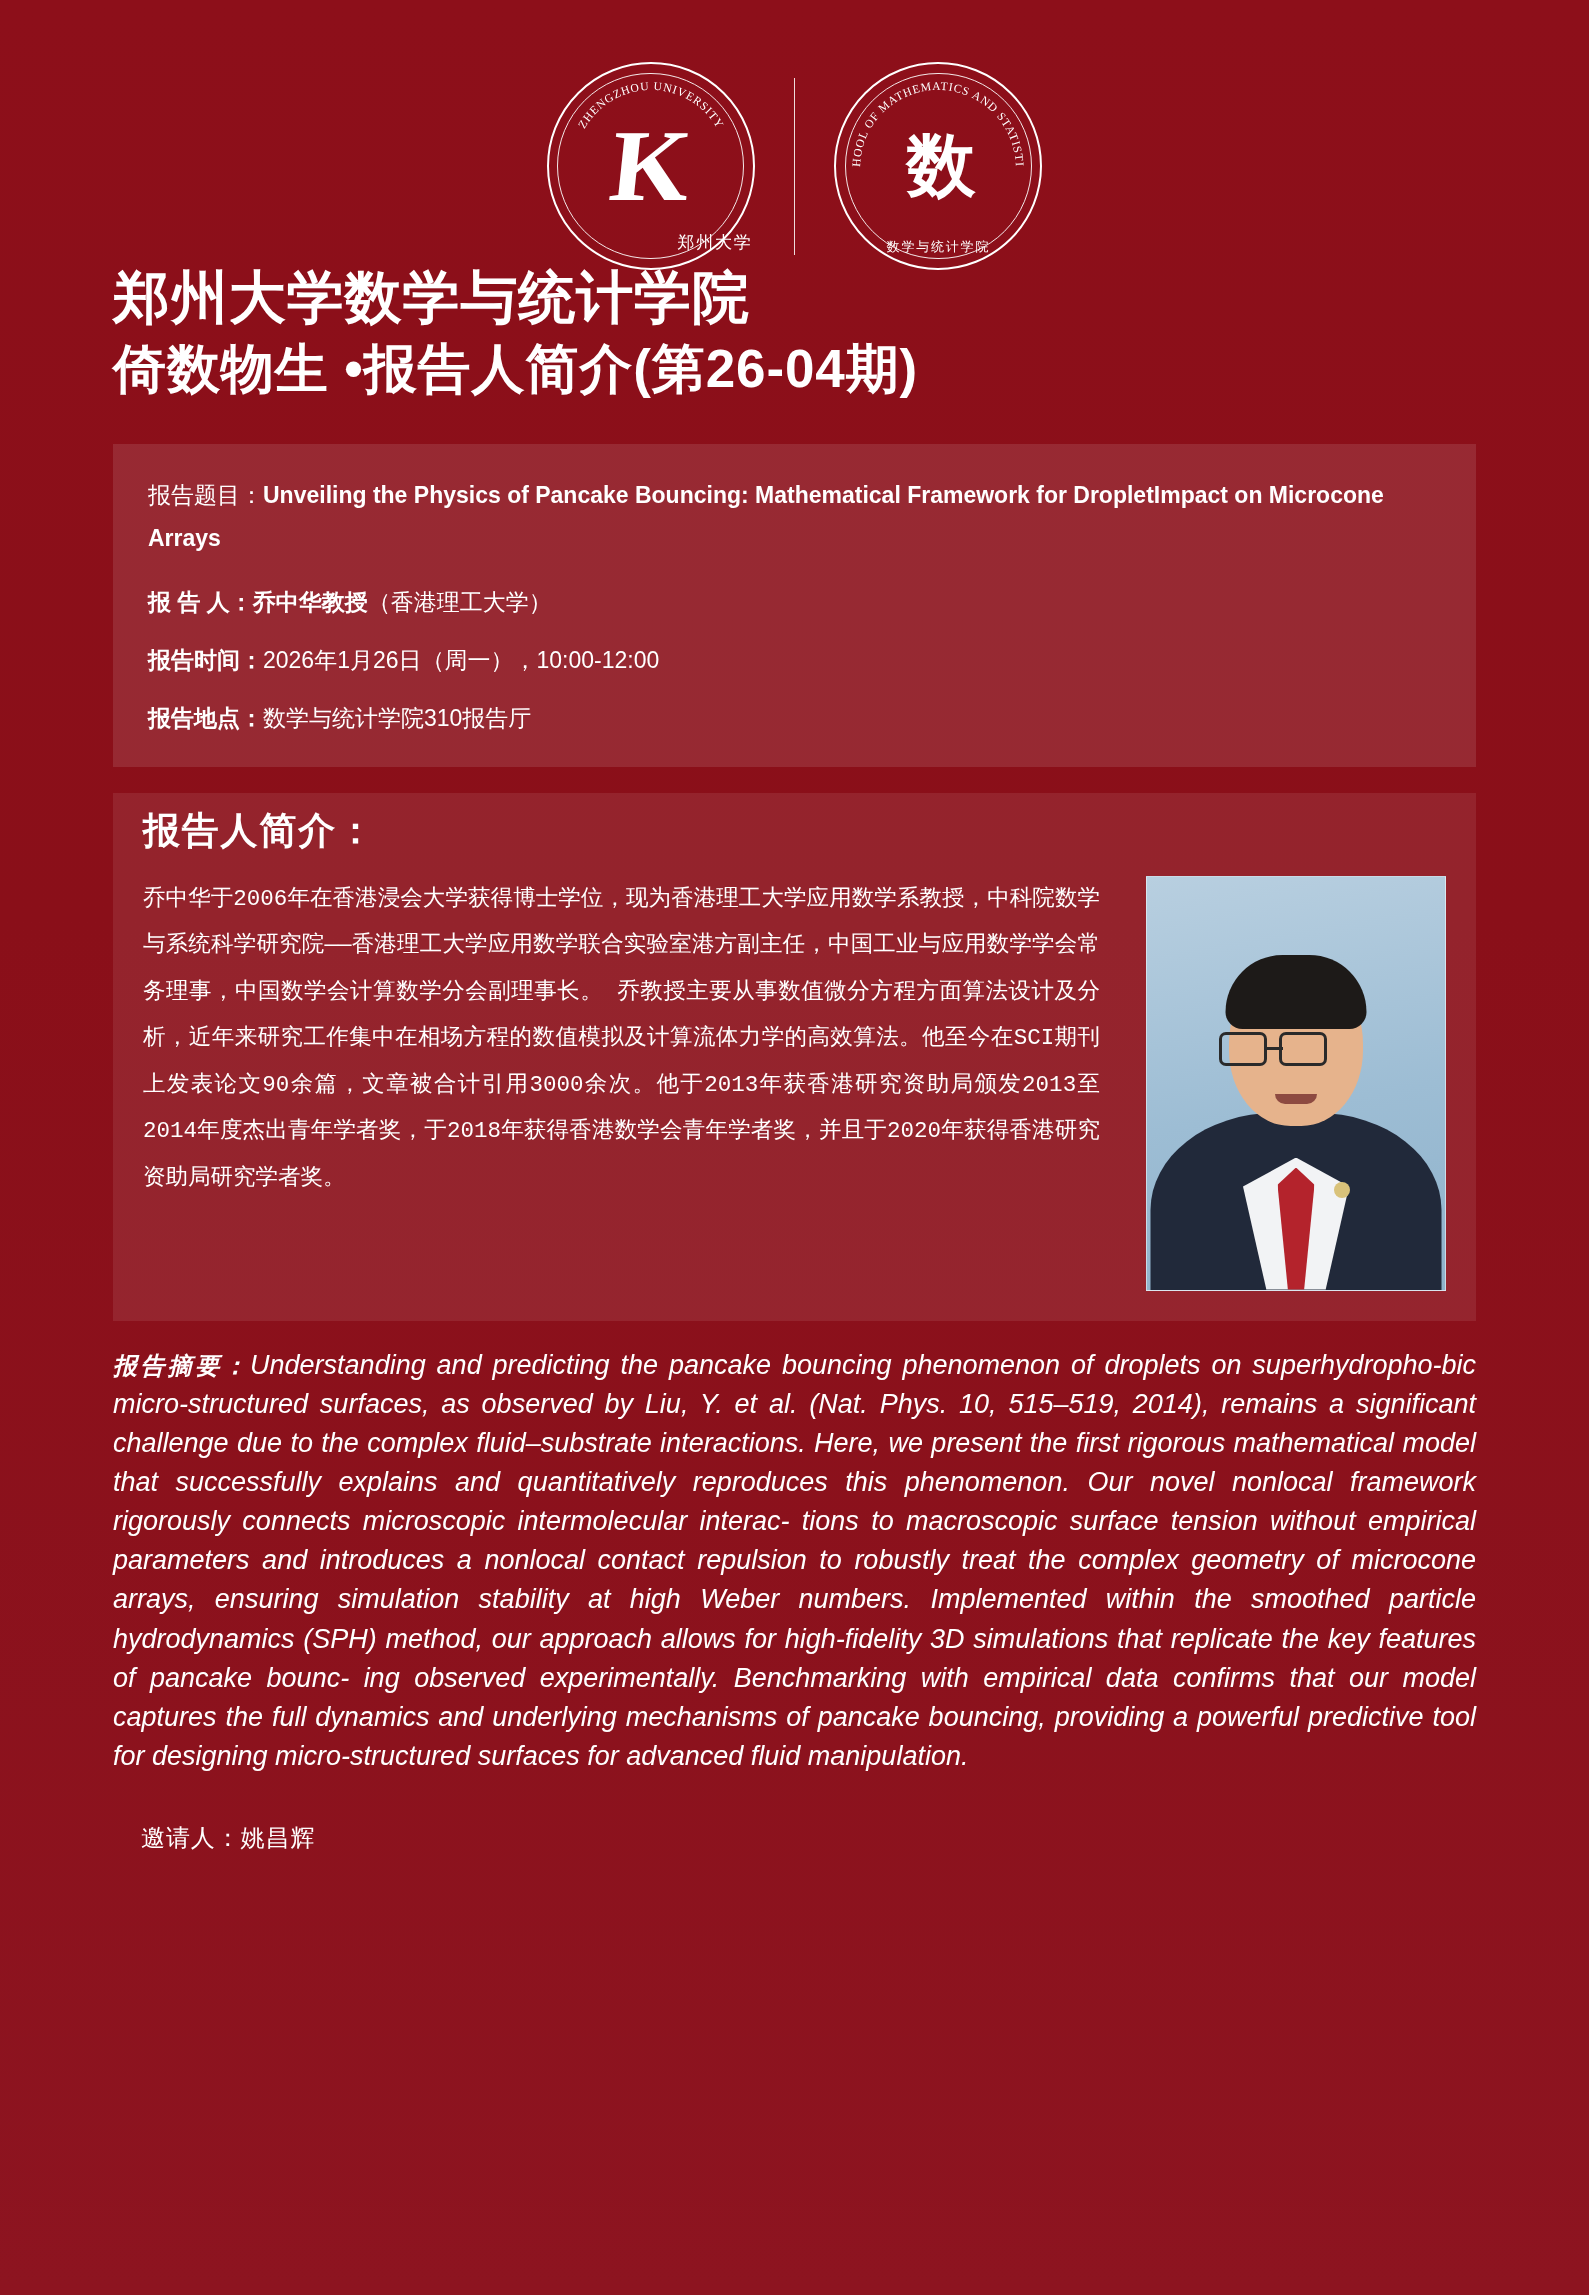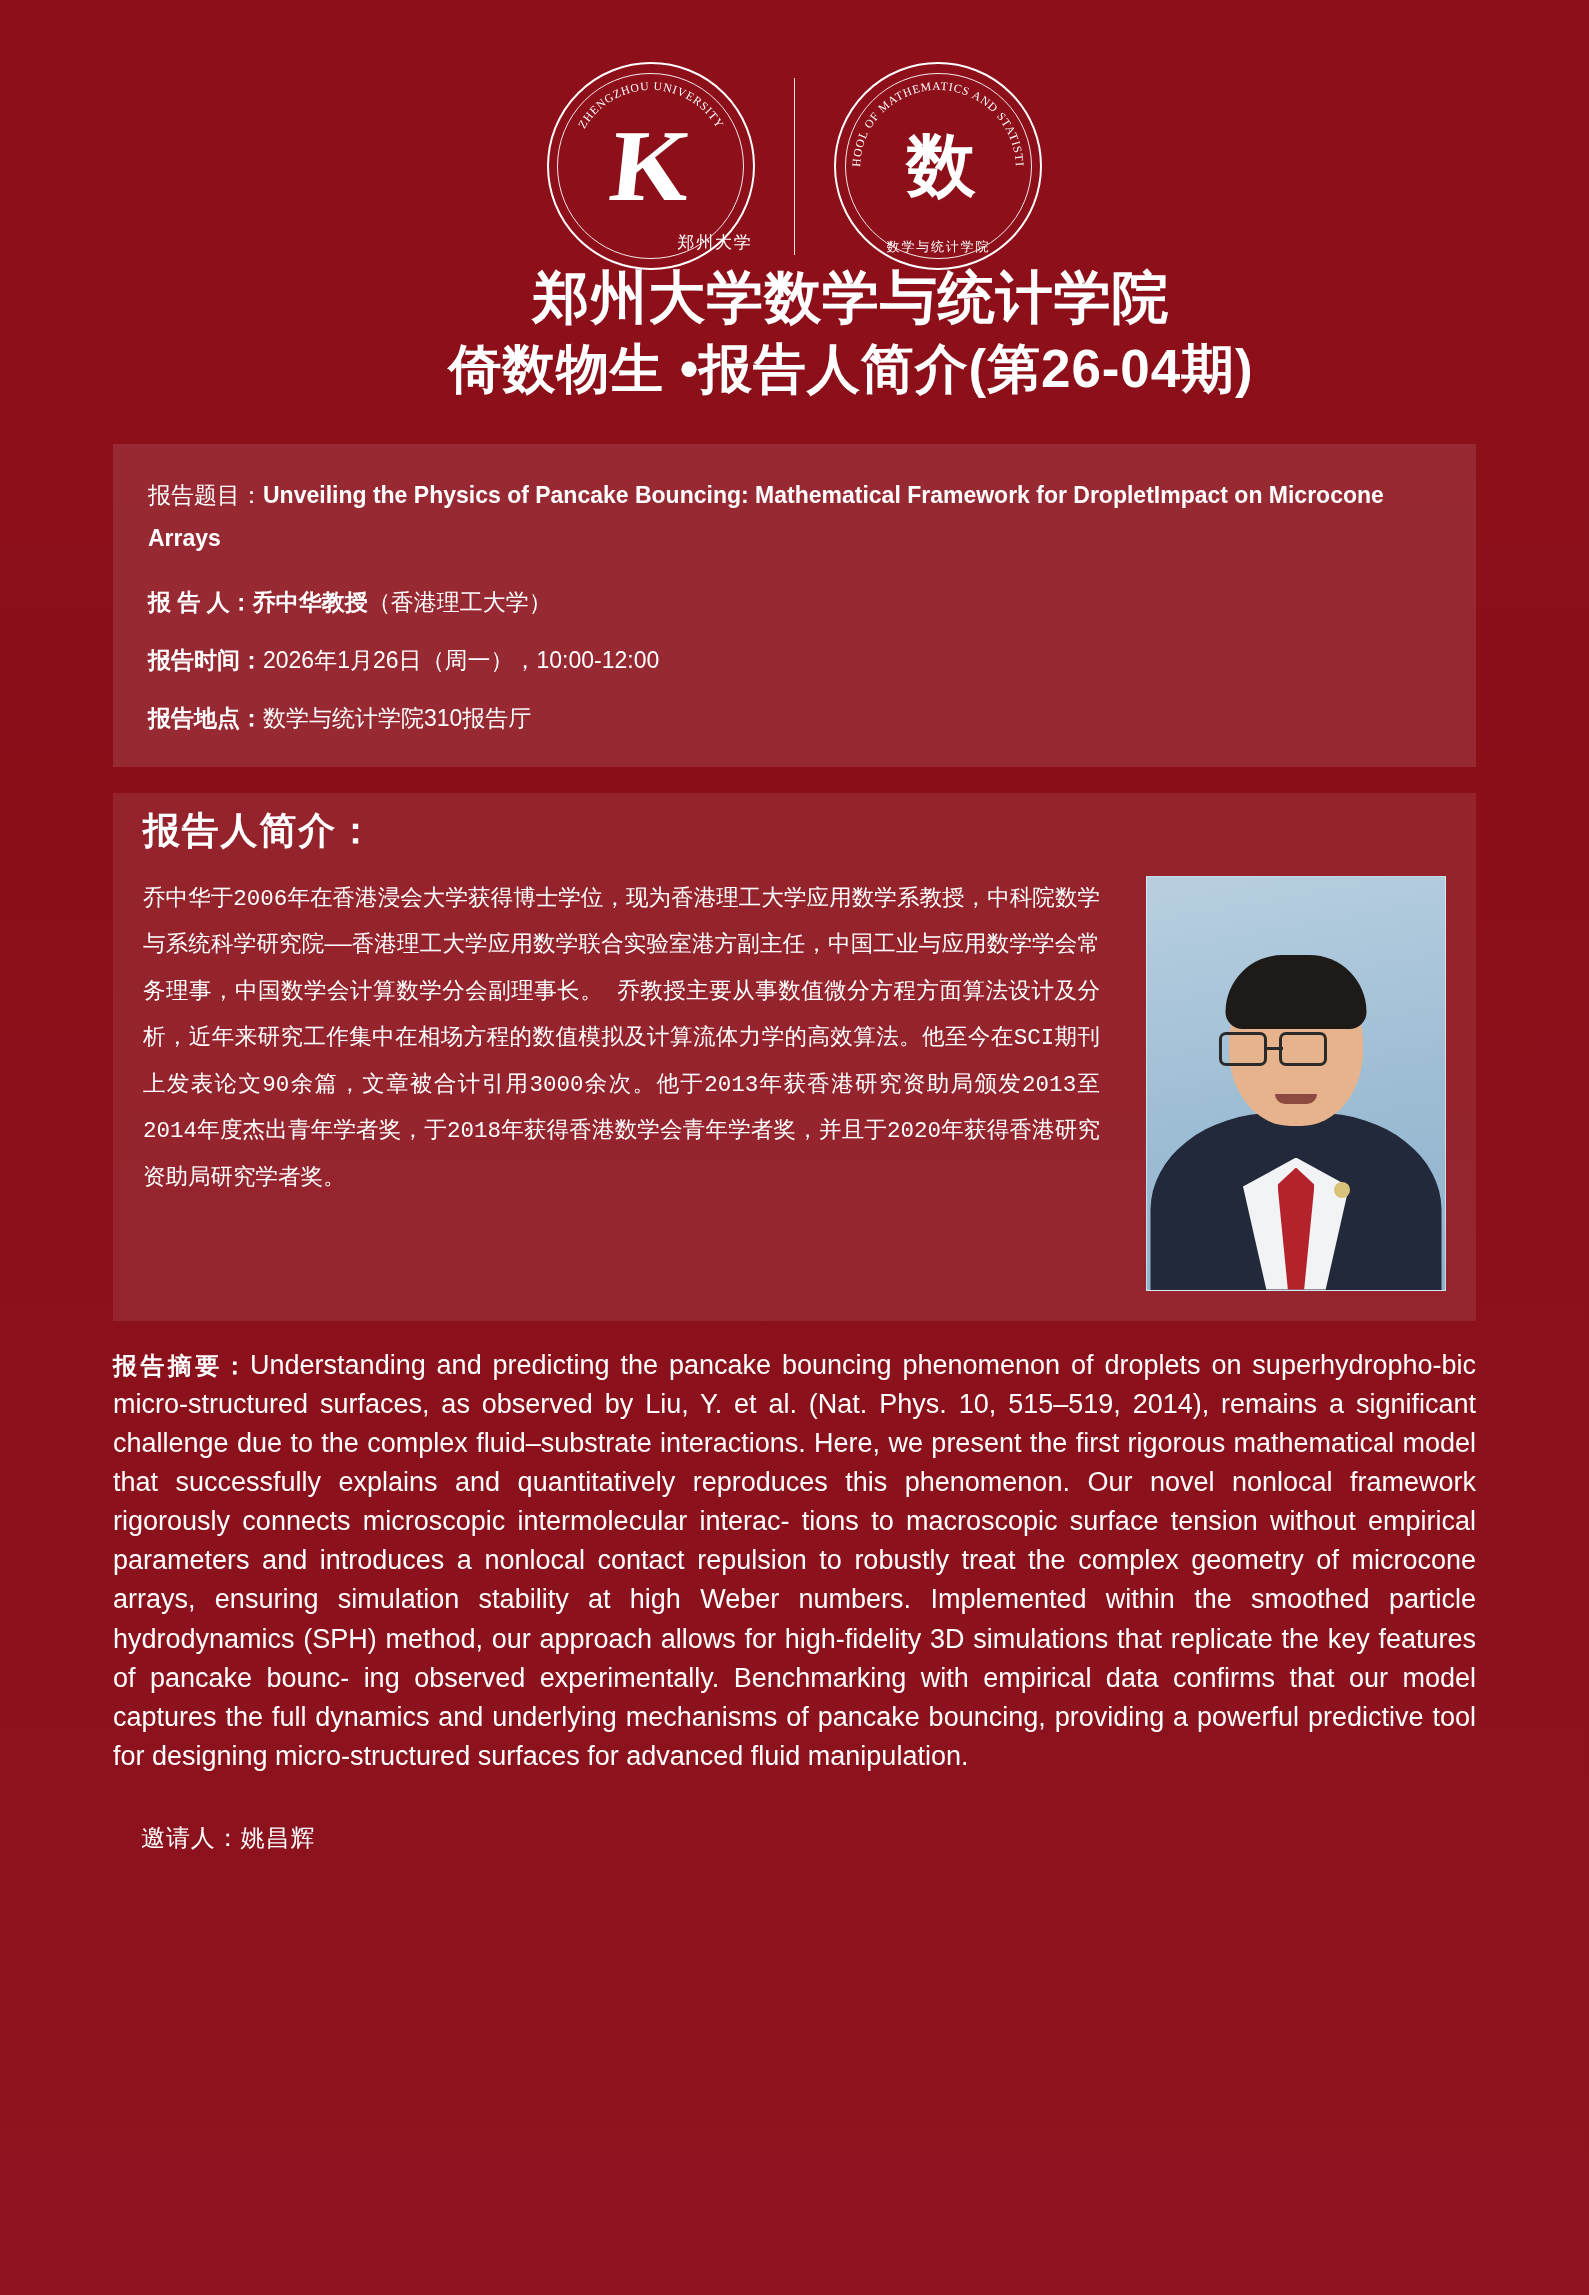--- a/index.html
+++ b/index.html
@@ -101,21 +101,20 @@
     color: #ffffff;
     font-size: 13px;
     font-family: "Liberation Serif", serif;
     letter-spacing: 1.8px;
   }
 
   
   .heading-block {
     padding: 16px 0 0 113px;
     color: #ffffff;
-    text-align: center;
   }
   .heading-1 {
     font-size: 57px;
     font-weight: 700;
     line-height: 1.22;
     letter-spacing: 0.9px;
   }
   .heading-2 {
     font-size: 53px;
     font-weight: 700;
@@ -281,20 +280,21 @@
 
   
   .abstract {
     margin: 25px 113px 0 113px;
     color: #ffffff;
     font-size: 27px;
     line-height: 1.45;
     text-align: justify;
     text-justify: inter-word;
     font-weight: 400;
+    font-style: italic;
   }
   .abstract .label {
     font-weight: 700;
     font-size: 24px;
   }
   
   .footer {
     margin: 46px 113px 53px 141px;
     color: #ffffff;
     font-size: 24px;

